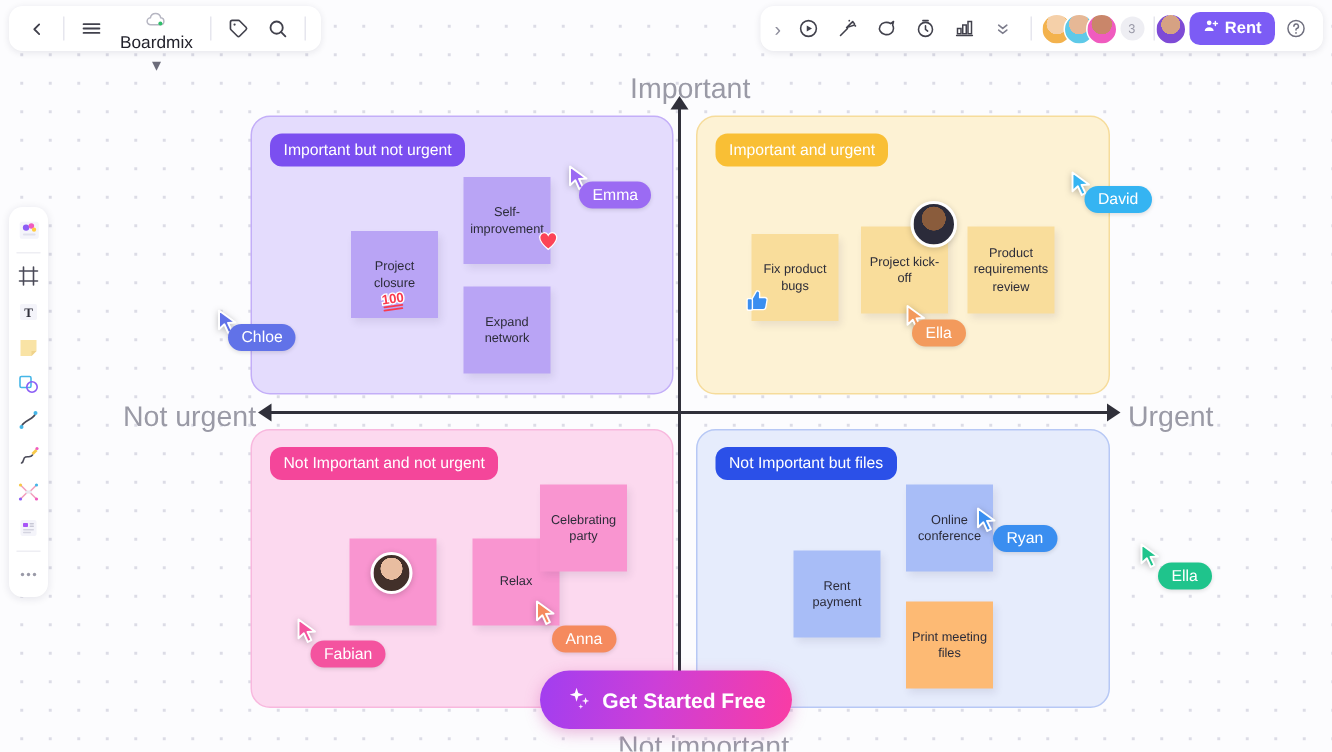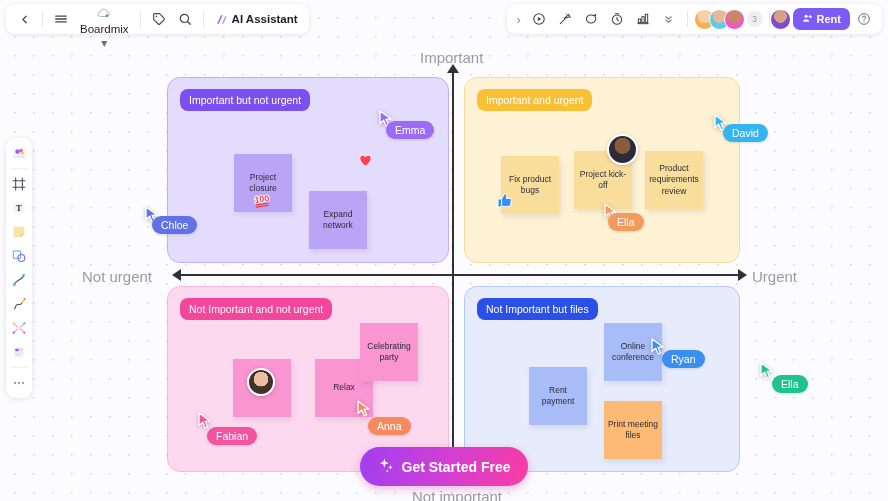--- a/index.html
+++ b/index.html
@@ -88,21 +88,21 @@
   .axis-v { position: absolute; left: 452px; top: 72px; width: 2px; height: 406px; background: #30303a; z-index: 5;}
   .axis-h { position: absolute; left: 180px; top: 274px; width: 560px; height: 2px; background: #30303a; z-index: 5;}
   .arrow {
     position: absolute; width: 0; height: 0; z-index: 6;
   }
   .arrow-up   { left: 447px; top: 64px;  border-left: 6px solid transparent; border-right: 6px solid transparent; border-bottom: 9px solid #30303a; }
   .arrow-down { left: 447px; top: 477px; border-left: 6px solid transparent; border-right: 6px solid transparent; border-top: 9px solid #30303a; }
   .arrow-right{ left: 738px; top: 269px; border-top: 6px solid transparent; border-bottom: 6px solid transparent; border-left: 9px solid #30303a; }
   .arrow-left { left: 172px; top: 269px; border-top: 6px solid transparent; border-bottom: 6px solid transparent; border-right: 9px solid #30303a; }
   .axis-label {
-    position: absolute; font-size: 15px; color: #9a9aa6; z-index: 6; white-space: nowrap;
+    position: absolute; font-size: 19px; color: #9a9aa6; z-index: 6; white-space: nowrap;
   }
 
   
   .quad {
     position: absolute; border-radius: 13px; z-index: 2;
   }
   .q-tag {
     position: absolute; left: 12px; top: 11px;
     border-radius: 8px; padding: 5px 9px;
     font-size: 10.5px; color: #fff; font-weight: normal;
@@ -181,36 +181,20 @@
           <circle cx="7.5" cy="7.5" r="1.3" fill="#41414c" stroke="none"></circle>
         </svg>
     </div>
     <div class="tb-btn">
       <svg width="14" height="14" viewBox="0 0 24 24" fill="none" stroke="#41414c" stroke-width="2.1" stroke-linecap="round">
           <circle cx="11" cy="11" r="7"></circle>
           <line x1="16.2" y1="16.2" x2="21" y2="21"></line>
         </svg>
     </div>
     <div class="tb-sep"></div>
-    <div class="ai-assistant">
-      <span>
-        <svg width="13" height="13" viewBox="0 0 24 24" style="display:block">
-          <defs>
-              <linearGradient id="aig" x1="0" y1="0" x2="1" y2="1">
-            <stop offset="0%" stop-color="#3ca5ff"></stop>
-                <stop offset="50%" stop-color="#9b5cf6"></stop>
-                <stop offset="100%" stop-color="#ff4fa3"></stop>
-          </linearGradient>
-            </defs>
-          <path d="M4 20 L11 4 L14 4 L7 20 Z" fill="url(#aig)"></path>
-          <path d="M13 20 L19 6 L21.5 6 L15.5 20 Z" fill="url(#aig)" opacity=".75"></path>
-        </svg>
-      </span>
-      <span>AI Assistant</span>
-    </div>
   </div>
 
   <div class="topbar-right">
     <div class="tb-btn" style="width:12px;">
       <span style="font-size:13px;color:#8e8e9c;">›</span>
     </div>
     <div class="tb-btn">
       <svg width="14" height="14" viewBox="0 0 24 24" fill="none" stroke="#41414c" stroke-width="1.8">
           <circle cx="12" cy="12" r="9"></circle>
           <polygon points="10,8.5 16,12 10,15.5" fill="#41414c" stroke="none"></polygon>
@@ -365,20 +349,21 @@
   <div class="arrow arrow-left"></div>
 
   <div class="axis-label" style="left:420px; top:49px;">Important</div>
   <div class="axis-label" style="left:412px; top:488px;">Not important</div>
   <div class="axis-label" style="left:82px; top:268px;">Not urgent</div>
   <div class="axis-label" style="left:752px; top:268px;">Urgent</div>
 
   <div class="quad" style="left:167px; top:77px; width:282px; height:186px; background:#e4dcfd; border:1px solid #c3aef8;">
     <div class="q-tag" style="background:#7b4ff0;">Important but not urgent</div>
     <div class="note" style="left:66px; top:76px; width:58px; height:58px; background:#b9a4f5;text-align:center;">Project closure</div>
+    <div class="note" style="left:141px; top:40px; width:58px; height:58px; background:#b9a4f5;">Self-improvement</div>
     <div class="note" style="left:141px; top:113px; width:58px; height:58px; background:#b9a4f5;">Expand network</div>
   </div>
 
   <div class="sticker" style="left:252px; top:192px;">
     <svg width="22" height="17" viewBox="0 0 30 22">
       <text x="14" y="13" font-family="Liberation Sans, sans-serif" font-size="12" font-weight="bold" fill="#fa3a4e" text-anchor="middle" transform="rotate(-8 14 13)" stroke="#fff" stroke-width="2.5" paint-order="stroke">100</text>
       <rect x="5" y="15" width="18" height="1.7" rx=".8" fill="#fa3a4e" transform="rotate(-8 14 16)"></rect>
       <rect x="5" y="18" width="18" height="1.7" rx=".8" fill="#fa3a4e" transform="rotate(-8 14 19)"></rect>
     </svg>
   </div>

